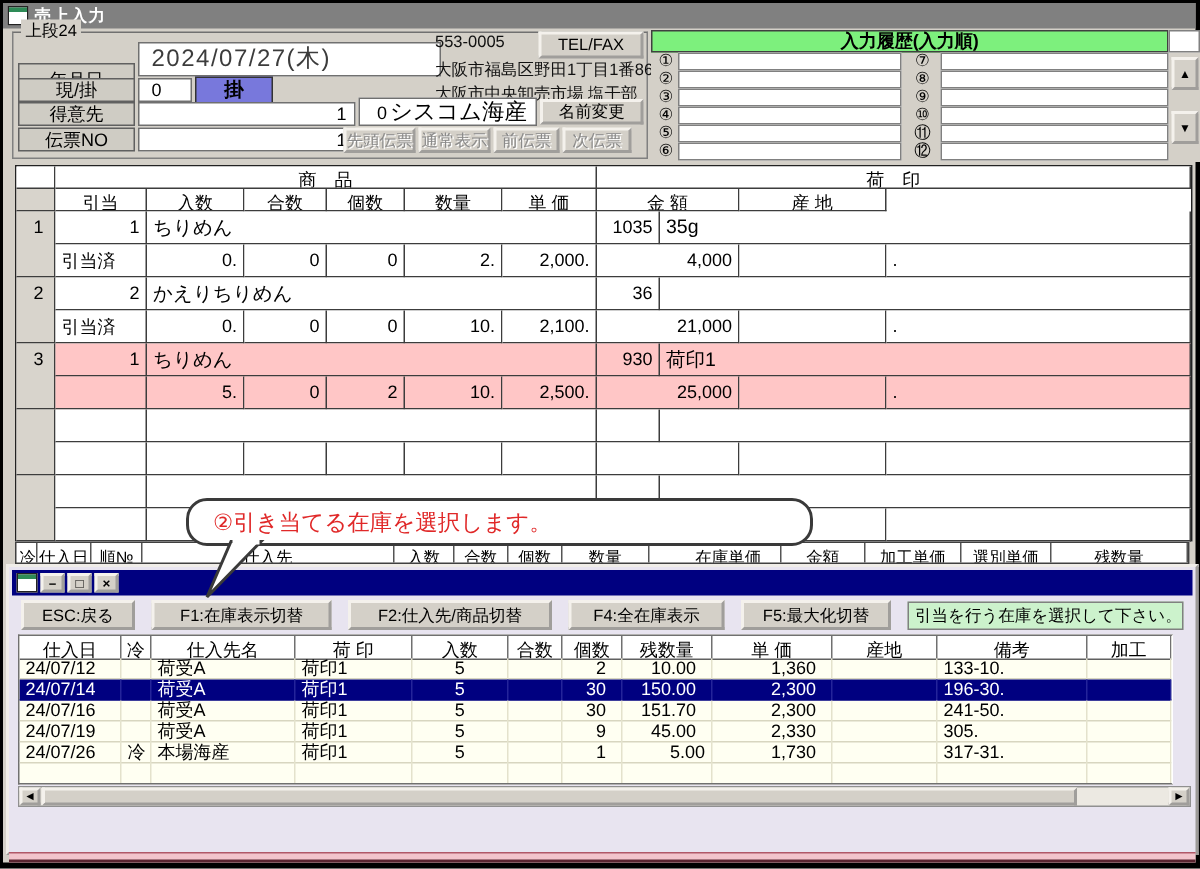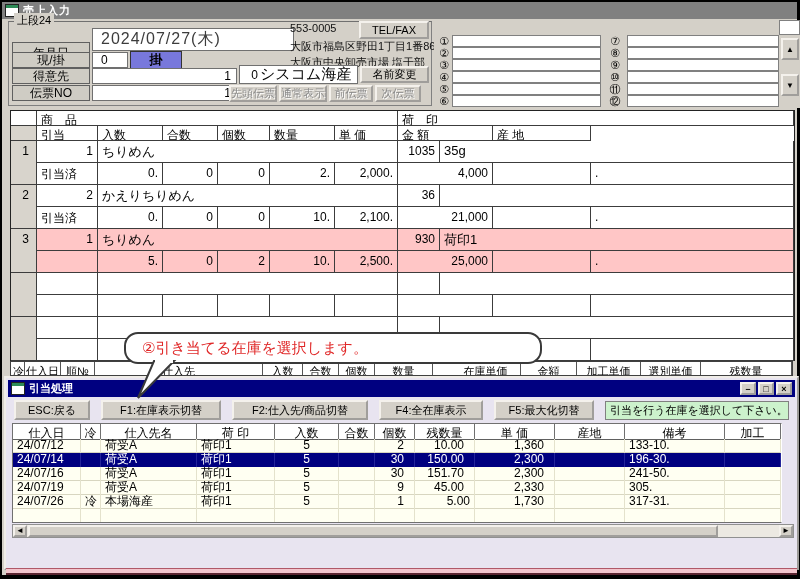--- a/index.html
+++ b/index.html
@@ -32,21 +32,21 @@
   .hist-header{position:absolute;left:0;top:0;width:345px;height:15px;background:var(--history-green);
                border:1px solid #404040;box-sizing:border-box;text-align:center;font-size:12px;font-weight:bold;line-height:13px;}
   .hist-corner{position:absolute;left:345px;top:0;width:21px;height:15px;background:#fff;border:1px solid #808080;box-sizing:border-box;}
   .hist-circle{position:absolute;font-size:11px;line-height:12px;text-align:center;}
   .hist-field{position:absolute;background:#fff;border:1px solid #808080;box-sizing:border-box;}
   .hist-arrow{position:absolute;left:347px;width:18px;height:22px;font-size:8px;padding:0;}
   
   .main-grid{position:absolute;left:8px;top:108px;width:783px;height:249px;background:#fff;border:1px solid #222;box-sizing:content-box;}
   .cell{position:absolute;box-sizing:border-box;border-right:1px solid #3c3c3c;border-bottom:1px solid #3c3c3c;
         font-size:12px;padding:3px 4px 0 4px;background:#fff;white-space:nowrap;overflow:hidden;}
-  .cell.hdr{text-align:left;padding-top:1px;font-size:12px;}
+  .cell.hdr{text-align:center;padding-top:1px;font-size:12px;}
   .cell.num{text-align:right;}
   .cell.noCell{background:#d8d4cc;text-align:right;padding-right:7px;font-size:12px;}
   .cell.pname{font-size:13px;padding-top:2px;}
   .cell.pink{background:var(--row-pink);}
   
   .clip-strip{position:absolute;left:8px;top:359px;width:783px;height:15px;background:#fff;
               border:1px solid #404040;overflow:hidden;box-sizing:border-box;}
   .clip-cell{position:absolute;top:0;height:20px;border-right:1px solid #555;font-size:11px;
              text-align:center;white-space:nowrap;overflow:hidden;box-sizing:border-box;padding-top:2px;}
   
@@ -126,20 +126,21 @@
       <div class="field" style="left:90px;top:83px;width:145px;height:16px;justify-content:flex-end;padding-right:5px;">1</div>
       <div class="abs" style="left:227px;top:83px;width:200px;height:17px;display:flex;gap:2px;">
           <div class="btn disabled" style="width: 48px; height: 17px; font-size: 11px;">先頭伝票</div>
           <div class="btn disabled" style="width: 48px; height: 17px; font-size: 11px;">通常表示</div>
           <div class="btn disabled" style="width: 44px; height: 17px; font-size: 11px;">前伝票</div>
           <div class="btn disabled" style="width: 46px; height: 17px; font-size: 11px;">次伝票</div>
         </div>
     </div>
 
     <div class="history">
+      <div class="hist-header">入力履歴(入力順)</div>
       <div class="hist-corner"></div>
       <div>
           <div class="hist-circle abs" style="left: 2px; top: 15px; width: 16px; height: 12px;">①</div>
           <div class="hist-field" style="left: 18px; top: 15px; width: 149px; height: 12px;"></div>
           <div class="hist-circle abs" style="left: 169px; top: 15px; width: 24px; height: 12px;">⑦</div>
           <div class="hist-field" style="left: 193px; top: 15px; width: 152px; height: 12px;"></div>
           <div class="hist-circle abs" style="left: 2px; top: 27px; width: 16px; height: 12px;">②</div>
           <div class="hist-field" style="left: 18px; top: 27px; width: 149px; height: 12px;"></div>
           <div class="hist-circle abs" style="left: 169px; top: 27px; width: 24px; height: 12px;">⑧</div>
           <div class="hist-field" style="left: 193px; top: 27px; width: 152px; height: 12px;"></div>
@@ -261,21 +262,20 @@
         <div class="clip-cell" style="left: 440px; top: 0px; width: 70px; height: 20px;">在庫単価</div>
         <div class="clip-cell" style="left: 510px; top: 0px; width: 56px; height: 20px;">金額</div>
         <div class="clip-cell" style="left: 566px; top: 0px; width: 64px; height: 20px;">加工単価</div>
         <div class="clip-cell" style="left: 630px; top: 0px; width: 60px; height: 20px;">選別単価</div>
         <div class="clip-cell" style="left: 690px; top: 0px; width: 91px; height: 20px;">残数量</div>
       </div>
 
     <div class="dialog">
       <div class="dlg-title">
         <div class="win-icon"></div>
-        <span class="t">引当処理</span>
         <button class="btn dlg-ctl">－</button>
         <button class="btn dlg-ctl">□</button>
         <button class="btn dlg-ctl">×</button>
       </div>
       <div class="dlg-toolbar">
         <span style="display:flex;gap:11px;">
             <button class="btn" style="width: 76px; height: 20px;">ESC:戻る</button>
             <button class="btn" style="width: 120px; height: 20px;">F1:在庫表示切替</button>
             <button class="btn" style="width: 136px; height: 20px;">F2:仕入先/商品切替</button>
             <button class="btn" style="width: 104px; height: 20px;">F4:全在庫表示</button>

